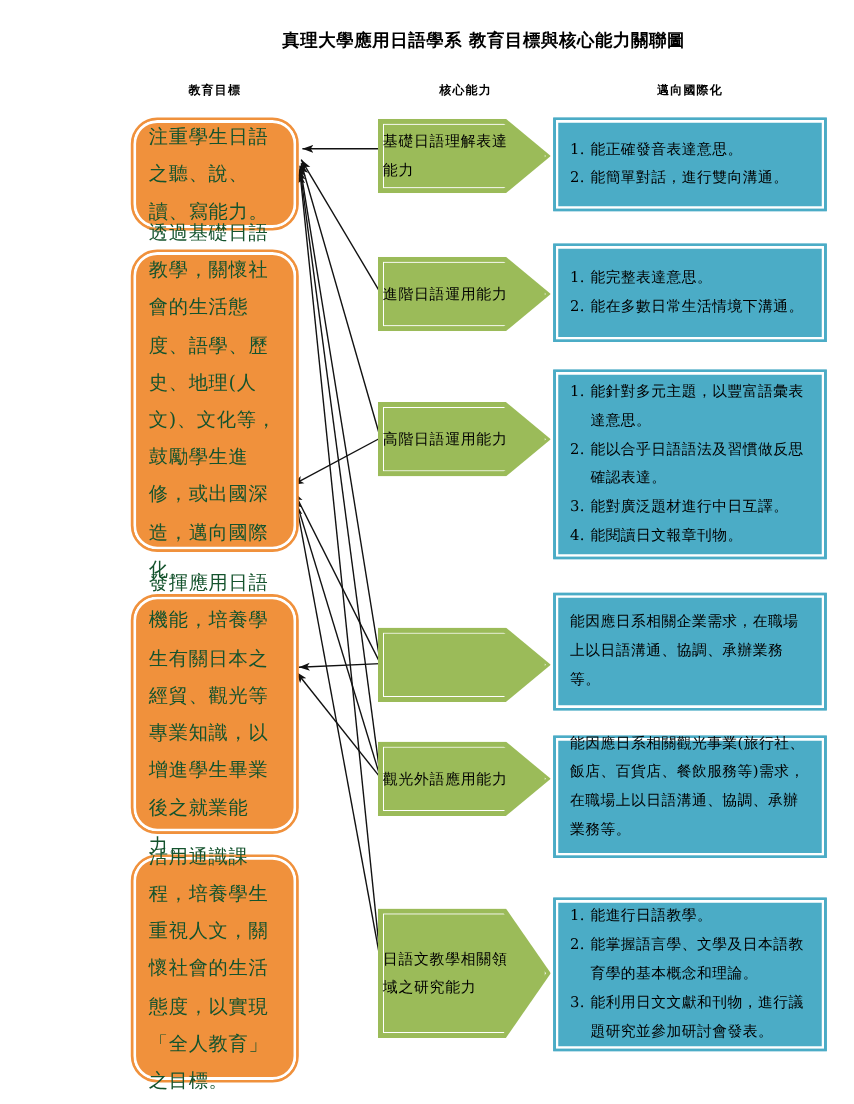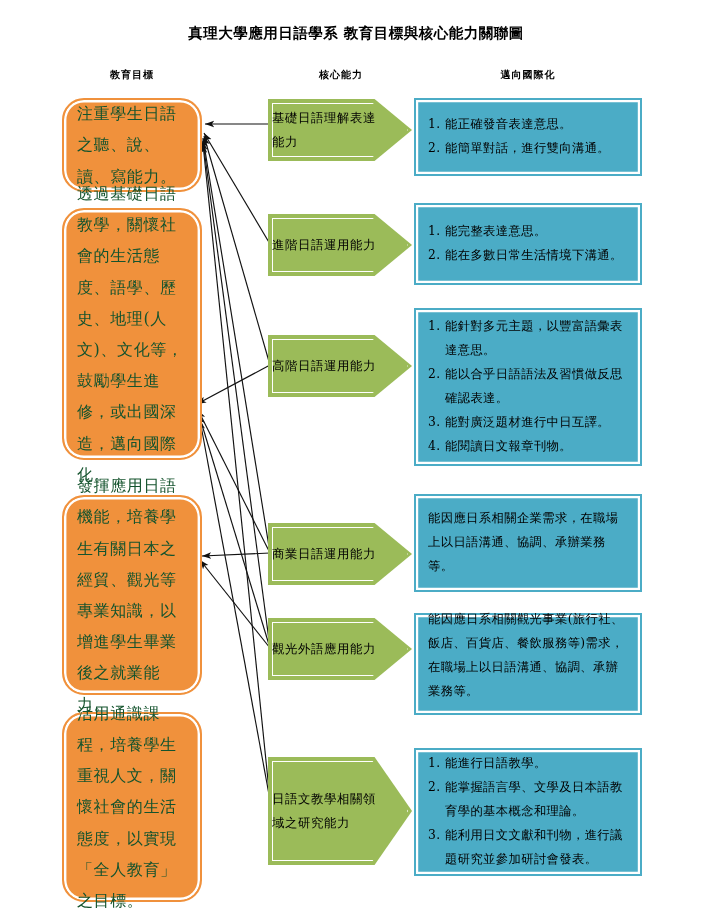--- a/index.html
+++ b/index.html
@@ -11,20 +11,21 @@
     width: 712px;
     height: 920px;
     position: relative;
     font-family: "DejaVu Serif", "Liberation Serif", serif;
     overflow: hidden;
   }
 
   #diagram-root {
     position: absolute;
     inset: 0;
+    margin-left: 47px;
   }
 
   
   .page-title {
     position: absolute;
     left: 0;
     top: 24px;
     width: 712px;
     text-align: center;
     font-size: 14.5px;
@@ -200,21 +201,20 @@
     <span class="comp-text">進階日語運用能力</span>
   </div>
 
   <div class="comp-arrow" style="left:268px; top:335px; width:144px; height:62px;">
     <span class="inner-outline"></span>
     <span class="comp-text">高階日語運用能力</span>
   </div>
 
   <div class="comp-arrow" style="left:268px; top:523px; width:144px; height:62px;">
     <span class="inner-outline"></span>
-    <span class="comp-text">商業日語運用能力</span>
   </div>
 
   <div class="comp-arrow" style="left:268px; top:618px; width:144px; height:62px;">
     <span class="inner-outline"></span>
     <span class="comp-text">觀光外語應用能力</span>
   </div>
 
   <div class="comp-arrow" style="left:268px; top:757px; width:144px; height:108px;">
     <span class="inner-outline"></span>
     <span class="comp-text">日語文教學相關領域之研究能力</span>

